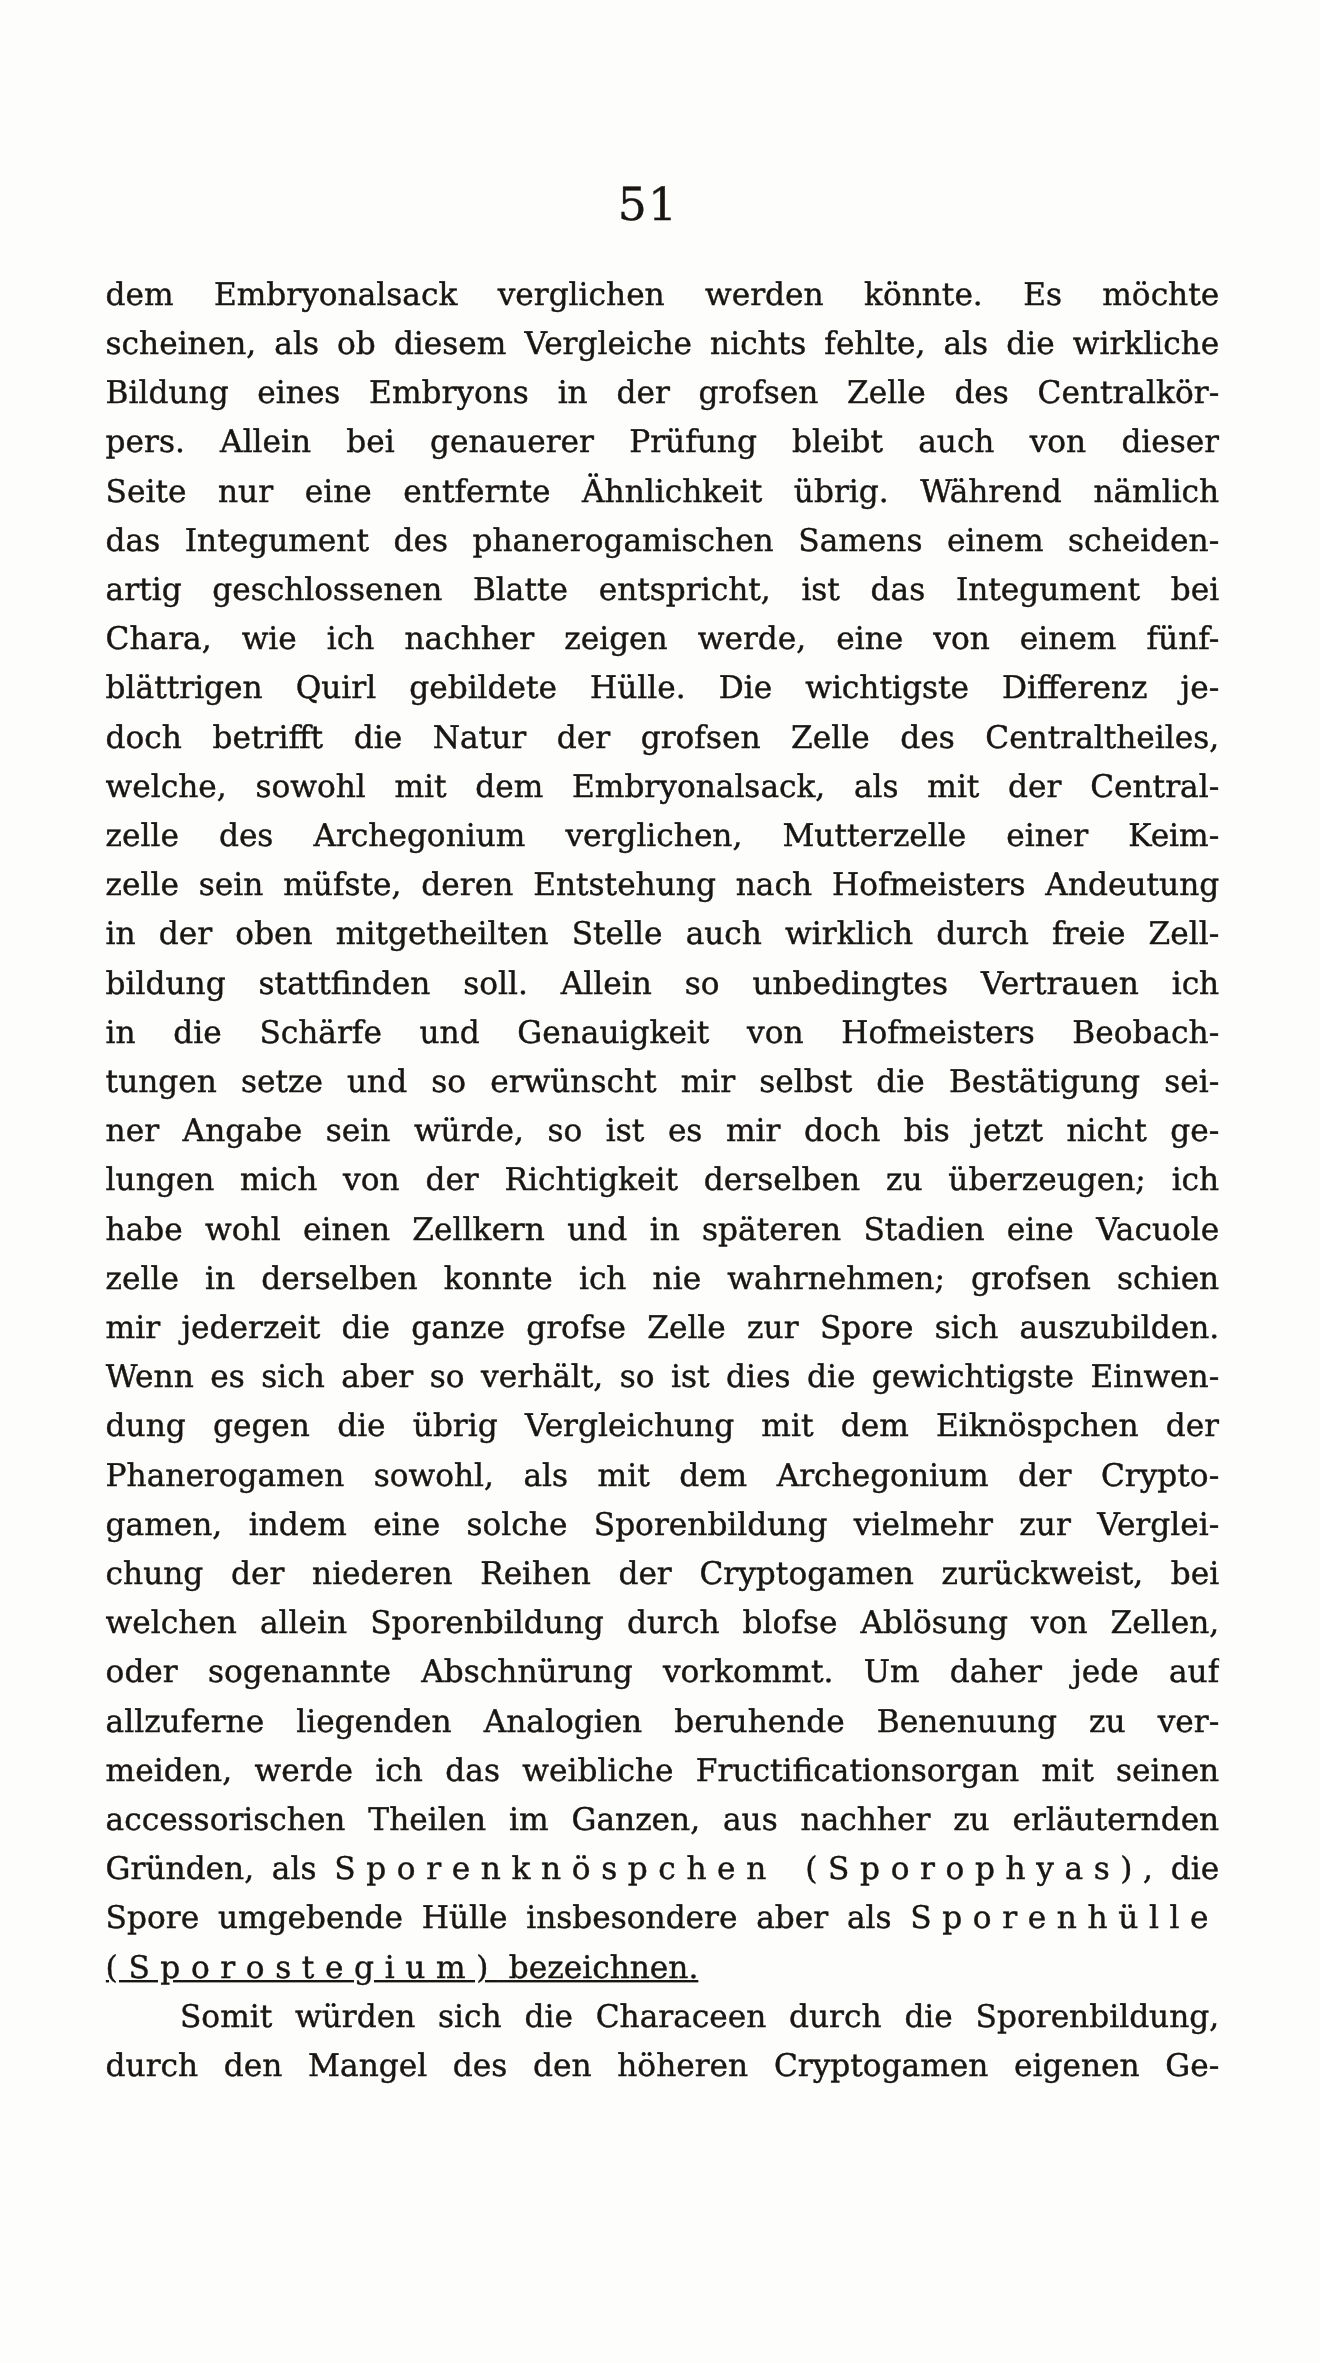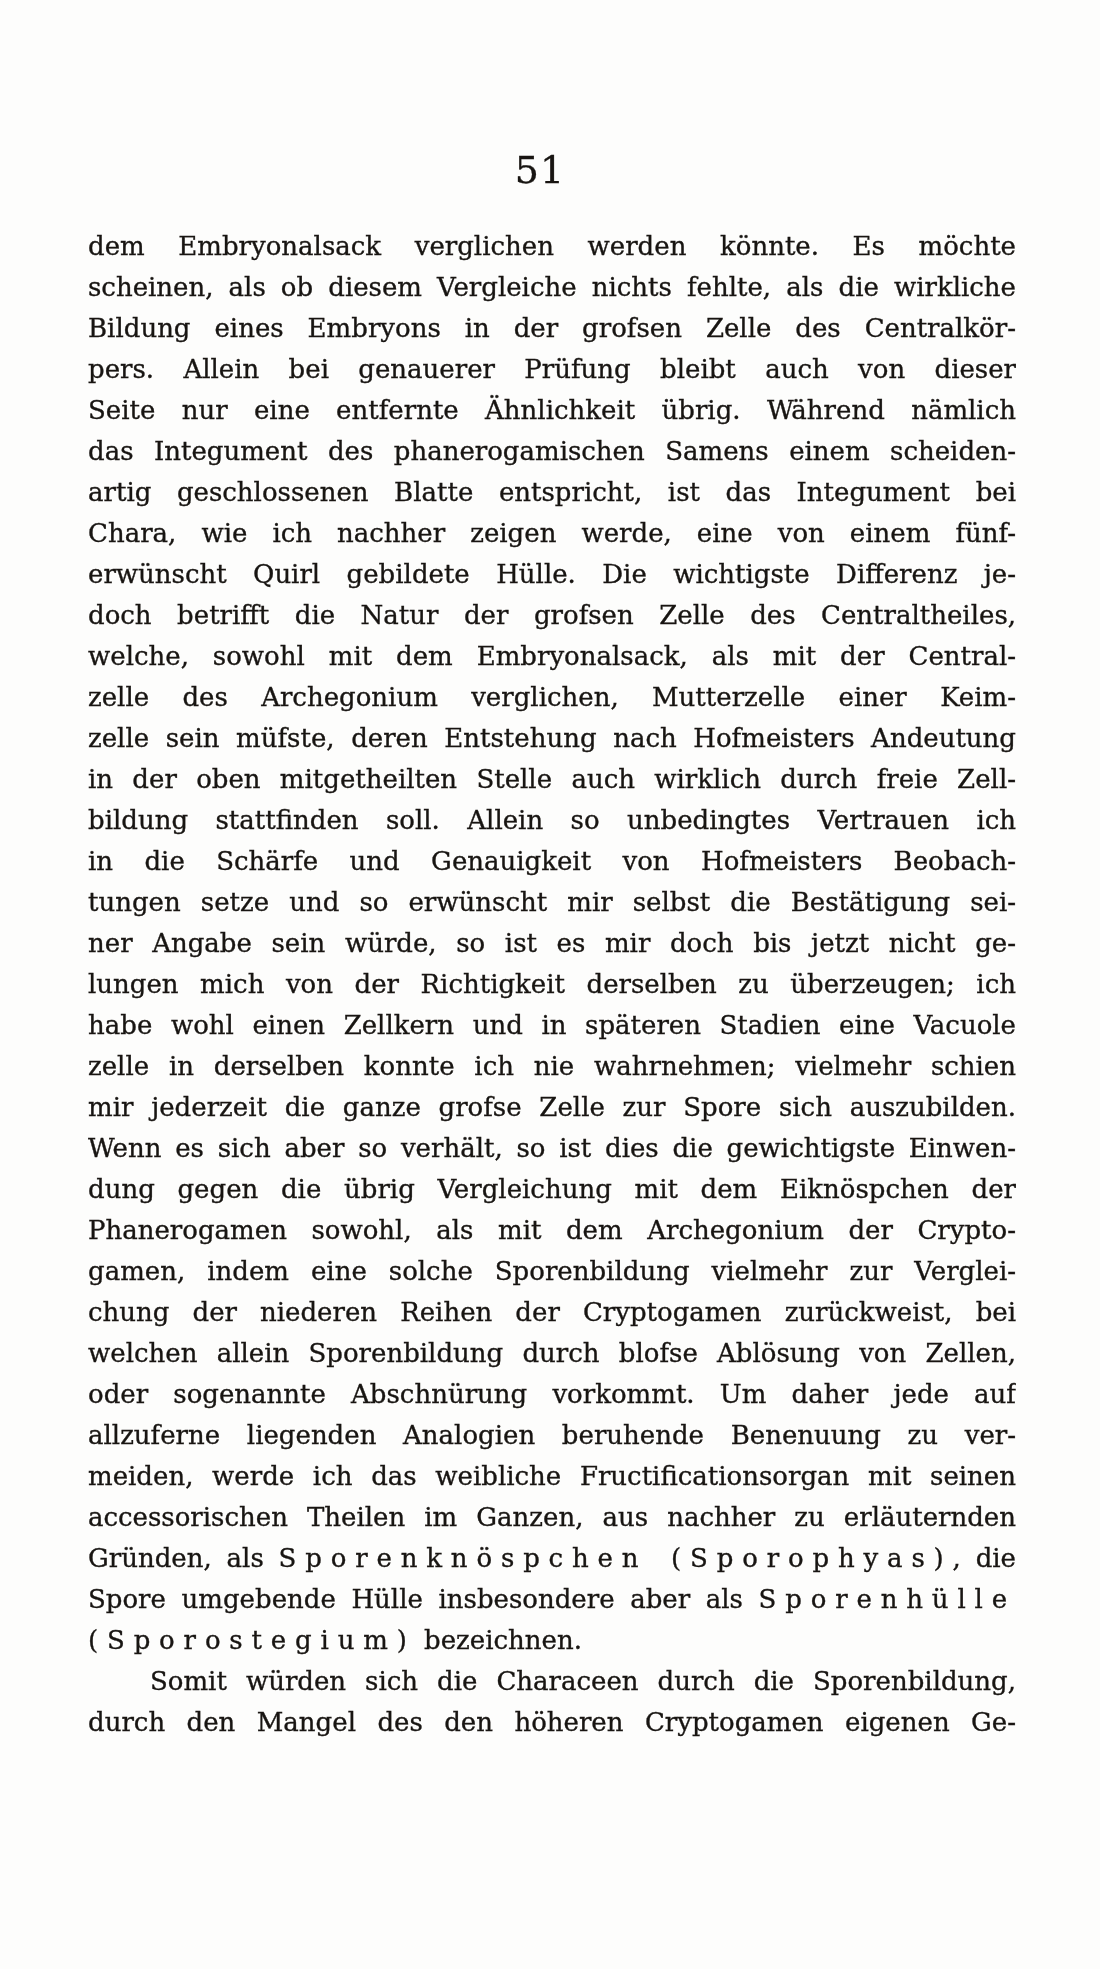--- a/index.html
+++ b/index.html
@@ -43,20 +43,21 @@
     font-size: 26px;
     text-align: justify;
     text-align-last: justify;
     overflow: hidden;
     white-space: normal;
     -webkit-text-stroke: 0.35px currentColor;
   }
   .line.no-justify {
     text-align: left;
     text-align-last: left;
+    text-decoration: underline;
   }
   .line.indent {
     text-indent: 62px;
   }
   .spaced {
     letter-spacing: 0.34em;
   }
 </style>
 </head>
 <body>
@@ -65,33 +66,33 @@
   <div class="page-number">51</div>
   <div class="text-block">
       <div class="line"><span class="plain">dem Embryonalsack verglichen werden könnte. Es möchte</span></div>
       <div class="line"><span class="plain">scheinen, als ob diesem Vergleiche nichts fehlte, als die wirkliche</span></div>
       <div class="line"><span class="plain">Bildung eines Embryons in der grofsen Zelle des Centralkör-</span></div>
       <div class="line"><span class="plain">pers. Allein bei genauerer Prüfung bleibt auch von dieser</span></div>
       <div class="line"><span class="plain">Seite nur eine entfernte Ähnlichkeit übrig. Während nämlich</span></div>
       <div class="line"><span class="plain">das Integument des phanerogamischen Samens einem scheiden-</span></div>
       <div class="line"><span class="plain">artig geschlossenen Blatte entspricht, ist das Integument bei</span></div>
       <div class="line"><span class="plain">Chara, wie ich nachher zeigen werde, eine von einem fünf-</span></div>
-      <div class="line"><span class="plain">erwünscht Quirl gebildete Hülle. Die wichtigste Differenz je-</span></div>
+      <div class="line"><span class="plain">blättrigen Quirl gebildete Hülle. Die wichtigste Differenz je-</span></div>
       <div class="line"><span class="plain">doch betrifft die Natur der grofsen Zelle des Centraltheiles,</span></div>
       <div class="line"><span class="plain">welche, sowohl mit dem Embryonalsack, als mit der Central-</span></div>
       <div class="line"><span class="plain">zelle des Archegonium verglichen, Mutterzelle einer Keim-</span></div>
       <div class="line"><span class="plain">zelle sein müfste, deren Entstehung nach Hofmeisters Andeutung</span></div>
       <div class="line"><span class="plain">in der oben mitgetheilten Stelle auch wirklich durch freie Zell-</span></div>
       <div class="line"><span class="plain">bildung stattfinden soll. Allein so unbedingtes Vertrauen ich</span></div>
       <div class="line"><span class="plain">in die Schärfe und Genauigkeit von Hofmeisters Beobach-</span></div>
       <div class="line"><span class="plain">tungen setze und so erwünscht mir selbst die Bestätigung sei-</span></div>
       <div class="line"><span class="plain">ner Angabe sein würde, so ist es mir doch bis jetzt nicht ge-</span></div>
       <div class="line"><span class="plain">lungen mich von der Richtigkeit derselben zu überzeugen; ich</span></div>
       <div class="line"><span class="plain">habe wohl einen Zellkern und in späteren Stadien eine Vacuole</span></div>
-      <div class="line"><span class="plain">zelle in derselben konnte ich nie wahrnehmen; vielmehr schien</span></div>
+      <div class="line"><span class="plain">zelle in derselben konnte ich nie wahrnehmen; grofsen schien</span></div>
       <div class="line"><span class="plain">mir jederzeit die ganze grofse Zelle zur Spore sich auszubilden.</span></div>
       <div class="line"><span class="plain">Wenn es sich aber so verhält, so ist dies die gewichtigste Einwen-</span></div>
       <div class="line"><span class="plain">dung gegen die übrig Vergleichung mit dem Eiknöspchen der</span></div>
       <div class="line"><span class="plain">Phanerogamen sowohl, als mit dem Archegonium der Crypto-</span></div>
       <div class="line"><span class="plain">gamen, indem eine solche Sporenbildung vielmehr zur Verglei-</span></div>
       <div class="line"><span class="plain">chung der niederen Reihen der Cryptogamen zurückweist, bei</span></div>
       <div class="line"><span class="plain">welchen allein Sporenbildung durch blofse Ablösung von Zellen,</span></div>
       <div class="line"><span class="plain">oder sogenannte Abschnürung vorkommt. Um daher jede auf</span></div>
       <div class="line"><span class="plain">allzuferne liegenden Analogien beruhende Benenuung zu ver-</span></div>
       <div class="line"><span class="plain">meiden, werde ich das weibliche Fructificationsorgan mit seinen</span></div>

